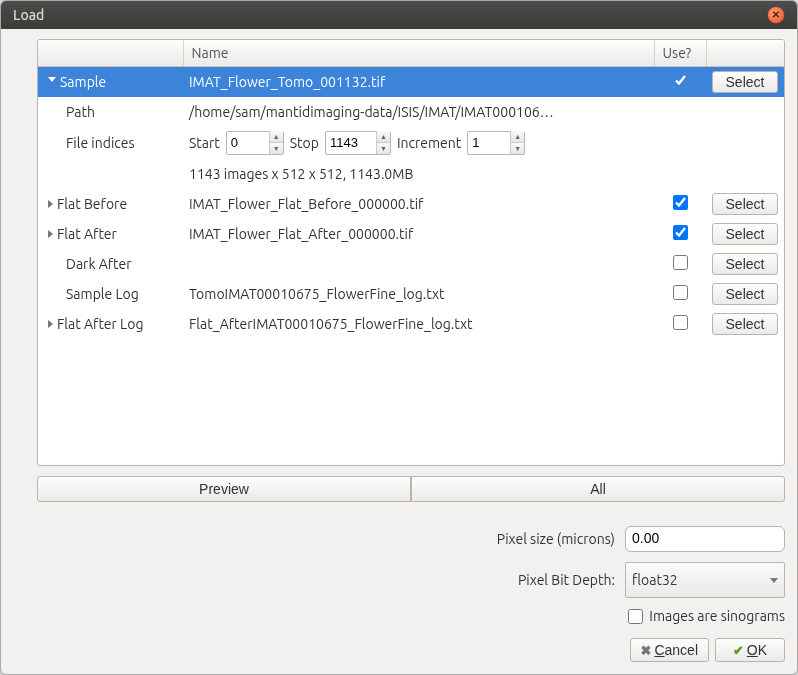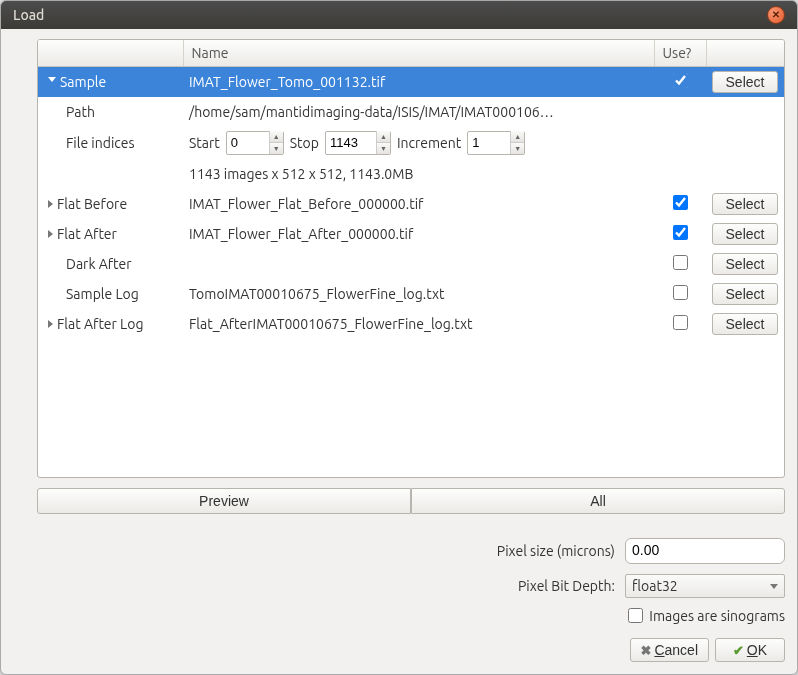--- a/index.html
+++ b/index.html
@@ -134,30 +134,30 @@
   .form-area {
     margin-top: 24px;
     display:flex; flex-direction:column; gap:10px;
     align-items:flex-end;
   }
   .form-row { display:flex; align-items:center; gap:10px; }
   .form-row label { text-align:center; }
   .form-select {
     border:1px solid #b8b4ae;border-radius:2px;
     background:linear-gradient(to bottom,#fafaf9,#ebeae7);
-    padding:3px 6px;width:160px;font-size:14px;
+    padding:9px 6px;width:160px;font-size:14px;
     display:flex;justify-content:space-between;align-items:center;
     cursor:pointer;
   }
   .caret {
     display:inline-block;width:0;height:0;
     border-left:4px solid transparent;border-right:4px solid transparent;
     border-top:5px solid #777;
   }
-  .chk-row { display:flex;align-items:flex-start;gap:6px;}
+  .chk-row { display:flex;align-items:flex-end;gap:6px;}
   .bottom-buttons { display:flex;gap:6px;margin-top:4px;}
   .bottom-buttons .btn { min-width:70px; padding:3px 10px;}
   .icon-x { color:#777; font-weight:bold; margin-right:3px; font-size:13px;}
   .icon-check { color:#5a9a2e; font-weight:bold; margin-right:3px; font-size:13px;}
   .underline-key { text-decoration: underline; }
   .spinbox-form { display:flex;align-items:flex-start;border:1px solid #b8b4ae;border-radius:6px;background:#fff;width:160px;height:26px;}
   .spinbox-form input{border:0;flex:1;padding:3px 6px;font-size:14px;outline:none;background:transparent;}
   .empty-space { flex:1; }
 </style>
 </head>

